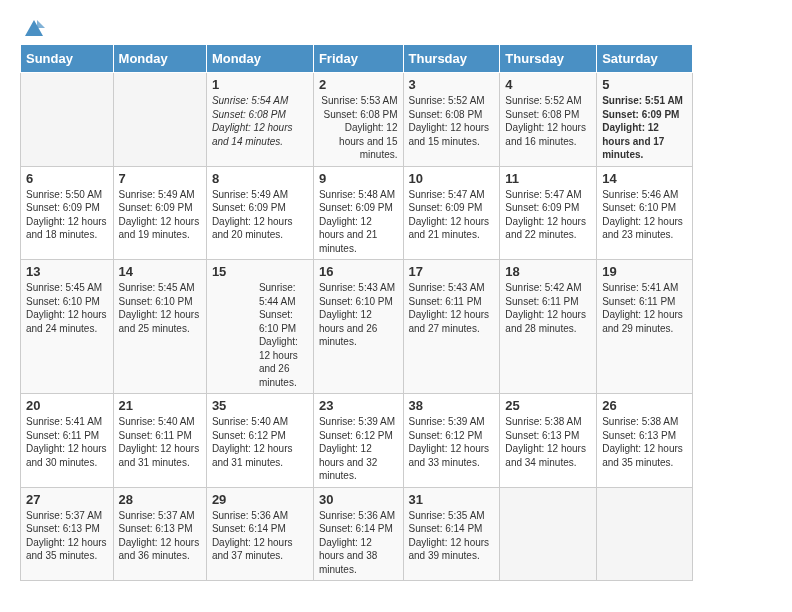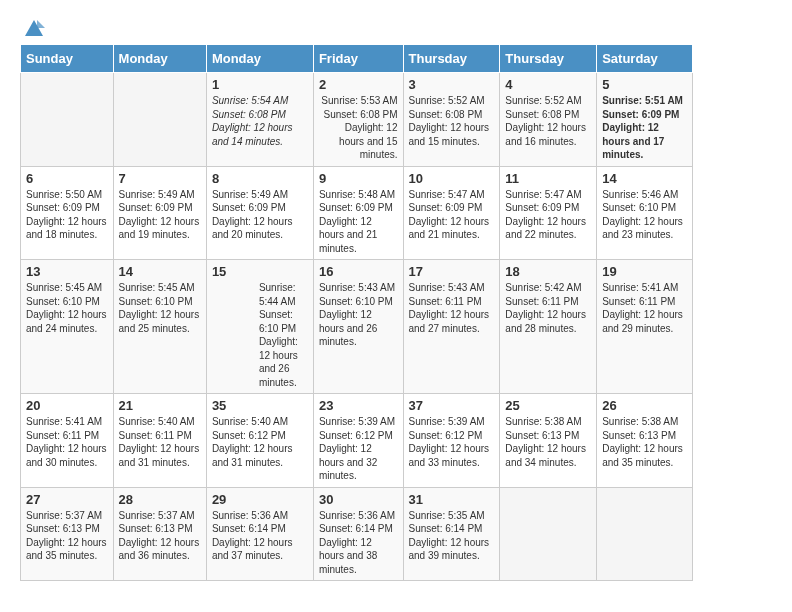--- a/index.html
+++ b/index.html
@@ -281,21 +281,21 @@
 Sunset: 6:12 PM
 Daylight: 12 hours and 31 minutes.</div>
           </td>
           <td>
             <span class="day-number">23</span>
             <div class="day-info" style="white-space: pre-line;">Sunrise: 5:39 AM
 Sunset: 6:12 PM
 Daylight: 12 hours and 32 minutes.</div>
           </td>
           <td>
-            <span class="day-number">37</span>
+            <span class="day-number">38</span>
             <div class="day-info" style="white-space: pre-line;">Sunrise: 5:39 AM
 Sunset: 6:12 PM
 Daylight: 12 hours and 33 minutes.</div>
           </td>
           <td>
             <span class="day-number">25</span>
             <div class="day-info" style="white-space: pre-line;">Sunrise: 5:38 AM
 Sunset: 6:13 PM
 Daylight: 12 hours and 34 minutes.</div>
           </td>

